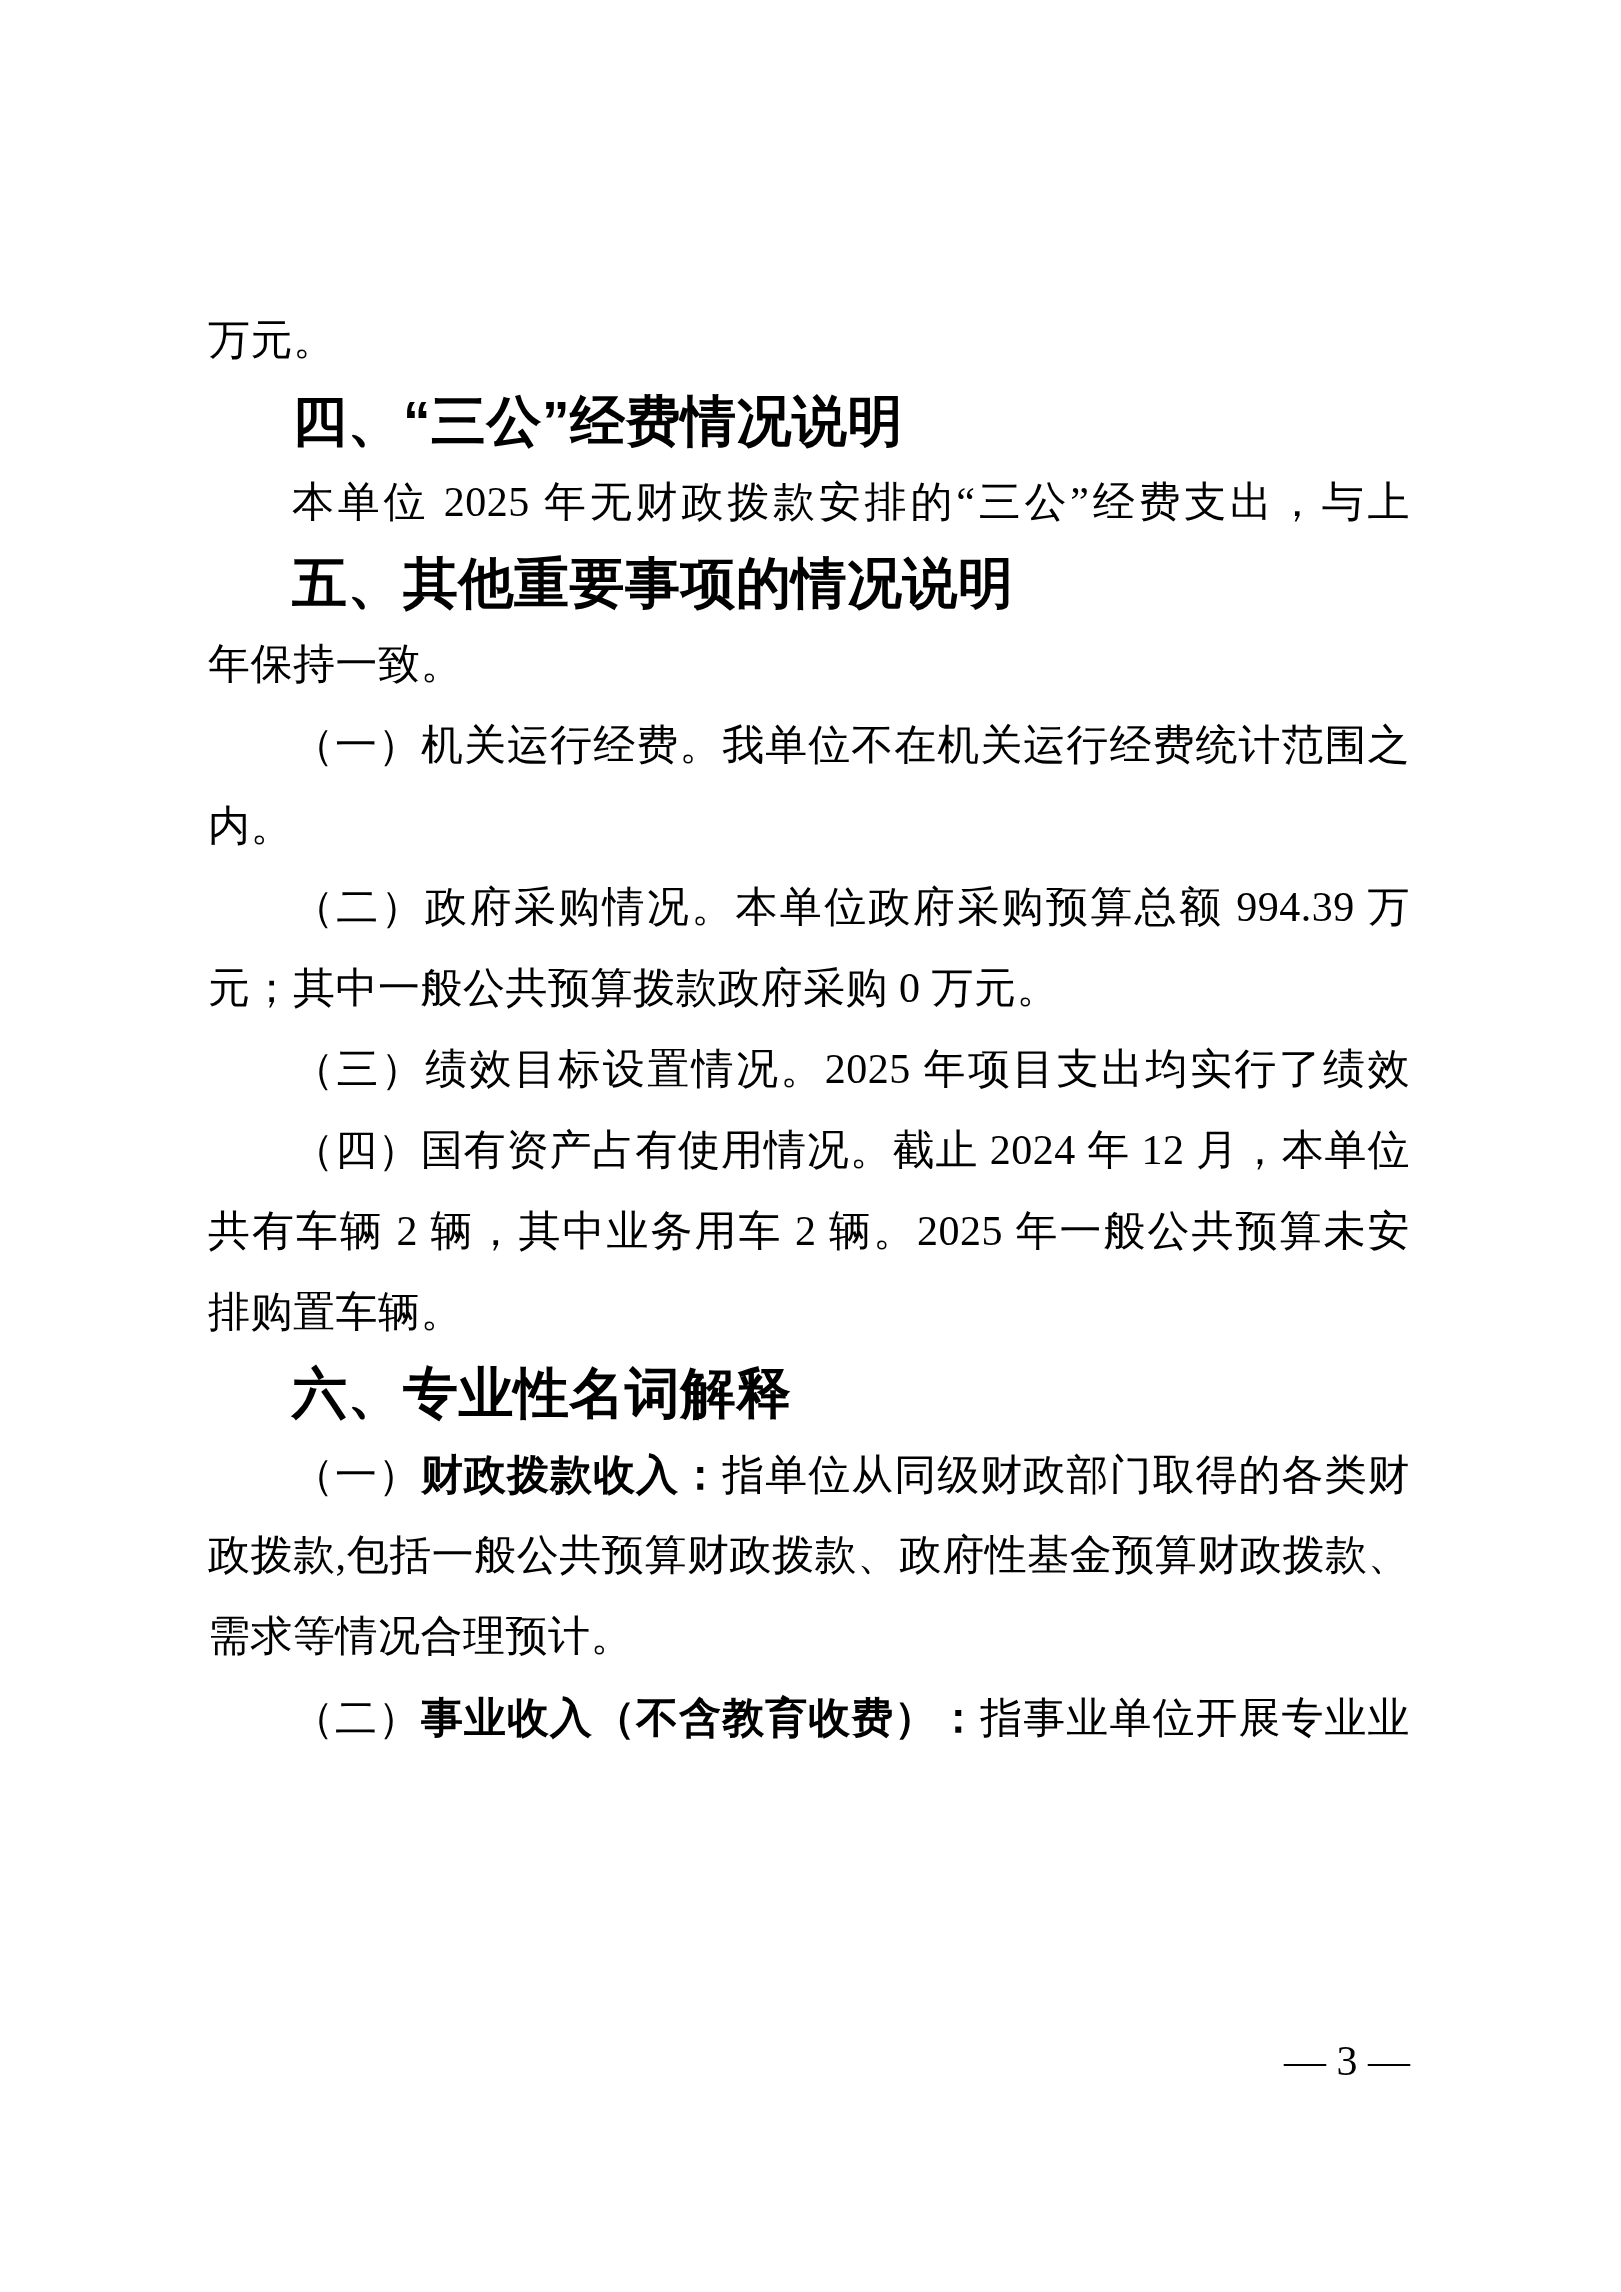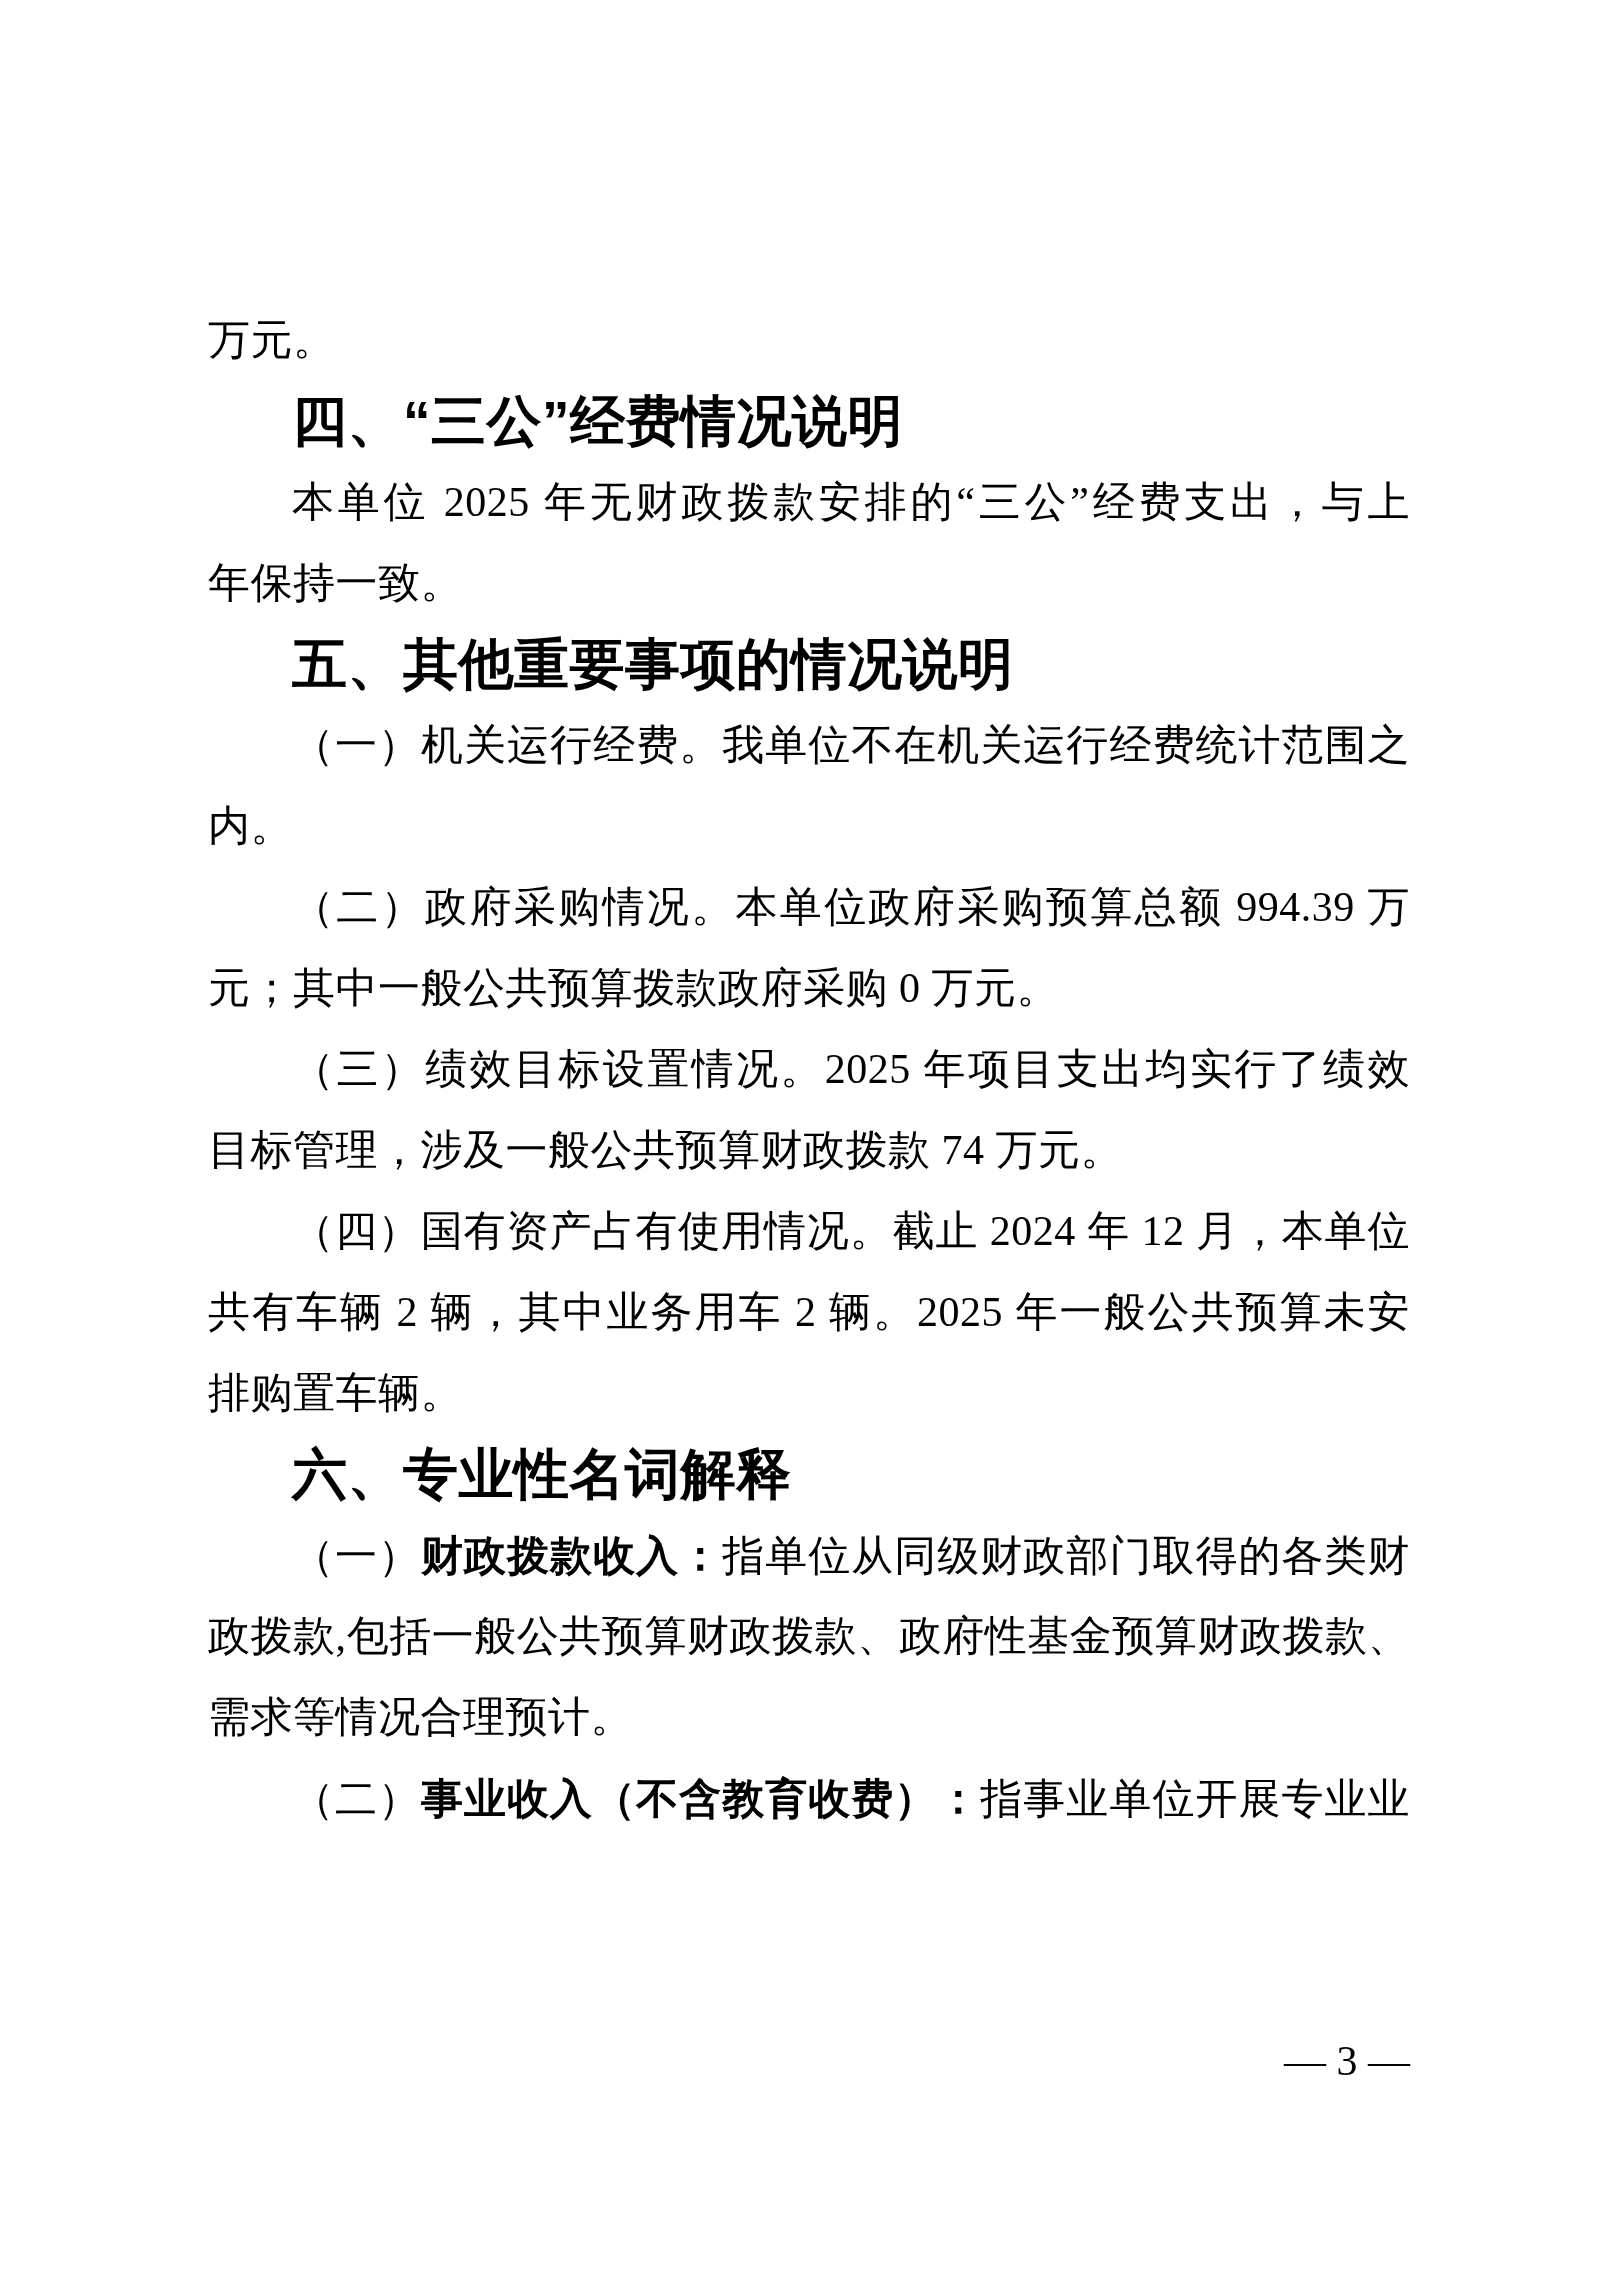--- a/index.html
+++ b/index.html
@@ -63,28 +63,27 @@
   }
 </style>
 </head>
 <body>
 
 <div class="page">
   <div class="content">
       <div class="line"><span class="">万元。</span></div>
       <div class="line heading indent"><span class="">四、“三公”经费情况说明</span></div>
       <div class="line indent justify"><span class="">本单位 2025 年无财政拨款安排的“三公”经费支出，与上</span></div>
+      <div class="line heading indent"><span class="">五、其他重要事项的情况说明</span></div>
       <div class="line"><span class="">年保持一致。</span></div>
-      <div class="line heading indent"><span class="">五、其他重要事项的情况说明</span></div>
       <div class="line indent justify"><span class="">（一）机关运行经费。我单位不在机关运行经费统计范围之</span></div>
       <div class="line"><span class="">内。</span></div>
       <div class="line indent justify"><span class="">（二）政府采购情况。本单位政府采购预算总额 994.39 万</span></div>
       <div class="line"><span class="">元；其中一般公共预算拨款政府采购 0 万元。</span></div>
       <div class="line indent justify"><span class="">（三）绩效目标设置情况。2025 年项目支出均实行了绩效</span></div>
-      <div class="line"><span class="">目标管理，涉及一般公共预算财政拨款 74 万元。</span></div>
       <div class="line indent justify"><span class="">（四）国有资产占有使用情况。截止 2024 年 12 月，本单位</span></div>
       <div class="line justify"><span class="">共有车辆 2 辆，其中业务用车 2 辆。2025 年一般公共预算未安</span></div>
       <div class="line"><span class="">排购置车辆。</span></div>
       <div class="line heading indent"><span class="">六、专业性名词解释</span></div>
       <div class="line indent justify"><span class="">（一）</span><span class="seg-bold">财政拨款收入：</span><span class="">指单位从同级财政部门取得的各类财</span></div>
       <div class="line justify"><span class="">政拨款,包括一般公共预算财政拨款、政府性基金预算财政拨款、</span></div>
       <div class="line"><span class="">需求等情况合理预计。</span></div>
       <div class="line indent justify"><span class="">（二）</span><span class="seg-bold">事业收入（不含教育收费）：</span><span class="">指事业单位开展专业业</span></div>
     </div>
   <div class="page-number">— 3 —</div>

